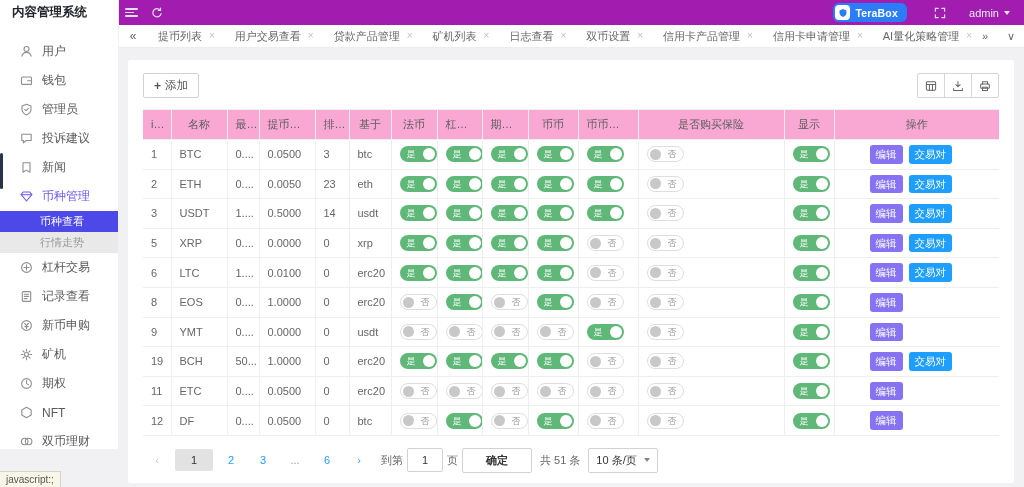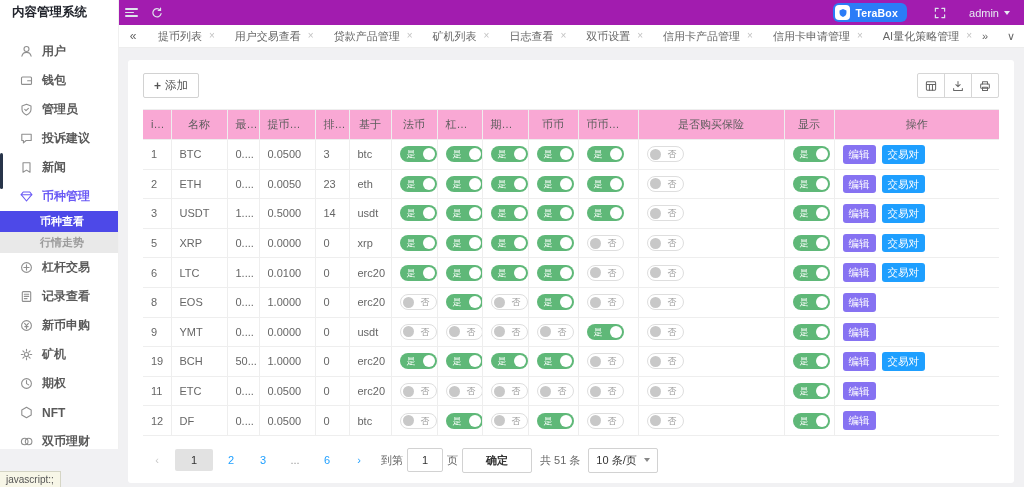--- a/index.html
+++ b/index.html
@@ -5,21 +5,21 @@
   html,body{margin:0;padding:0;}
   body{
     width:1024px;height:487px;position:relative;overflow:hidden;
     background:#f1f1f3;
     font-family:"Liberation Sans","DejaVu Sans",sans-serif;
     -webkit-font-smoothing:antialiased;
   }
   
   .sidebar{position:absolute;left:0;top:0;width:118px;height:449px;background:#fff;border-right:1px solid #f0f0f0;z-index:6;}
   .side-title{height:25px;line-height:25px;padding-left:12px;font-size:12.5px;font-weight:bold;color:#23262e;background:#fff;}
-  .side-menu{padding-top:12px;font-weight:bold;}
+  .side-menu{padding-top:12px;}
   .side-item{height:29px;display:flex;align-items:center;padding-left:20px;font-size:12px;color:#595959;cursor:pointer;white-space:nowrap;}
   .side-item .s-ic{width:13px;height:13px;margin-right:9px;color:#8f8f8f;display:inline-flex;}
   .side-item .s-ic svg{width:13px;height:13px;}
   .side-item.act{color:#6a5af5;}
   .side-item.act .s-ic{color:#6a5af5;}
   .submenu{width:100%;}
   .sub-item{height:21px;line-height:21px;padding-left:40px;font-size:11px;color:#9b9b9b;background:#e9e9e9;cursor:pointer;}
   .sub-item.act{background:#4d49e8;color:#fff;}
   .side-thumb{position:absolute;left:0;top:153px;width:3px;height:36px;background:#273449;border-radius:2px;}
   
@@ -72,21 +72,21 @@
   
   .tg{display:inline-block;width:37px;height:16px;border-radius:9px;position:relative;cursor:pointer;vertical-align:middle;}
   .tg.on{background:#5FB878;}
   .tg.on .knob{position:absolute;right:2px;top:2px;width:12px;height:12px;border-radius:50%;background:#fff;}
   .tg.on .tg-txt{position:absolute;left:7px;top:0;line-height:16px;font-size:9px;color:#fff;}
   .tg.off{background:#fff;border:1px solid #dedede;width:35px;height:14px;}
   .tg.off .knob{position:absolute;left:2px;top:1.5px;width:11px;height:11px;border-radius:50%;background:#c8c8c8;}
   .tg.off .tg-txt{position:absolute;right:6px;top:0;line-height:14px;font-size:9px;color:#999;}
   
   .abtn{border:none;color:#fff;font-size:10.5px;padding:3px 6px;border-radius:3px;margin-right:6px;cursor:pointer;font-family:inherit;line-height:1.2;}
-  .abtn.edit{background:#8672f2;}
+  .abtn.edit{background:#8672f2;margin-left:27px;}
   .abtn.pair{background:#1E9FFF;}
   
   .pager{display:flex;align-items:center;margin-top:12px;font-size:11px;color:#666;gap:4px;}
   .pnum{min-width:20px;height:22px;line-height:22px;text-align:center;border-radius:2px;cursor:pointer;padding:0 4px;}
   .pnum.prev{color:#c9c9c9;}
   .pnum.next{color:#1E9FFF;}
   .pnum.link{color:#1E9FFF;}
   .pnum.cur{background:#e2e2e2;color:#333;padding:0 9px;cursor:default;}
   .pnum.dots{color:#999;cursor:default;}
   .jump-lb{margin-left:4px;}

